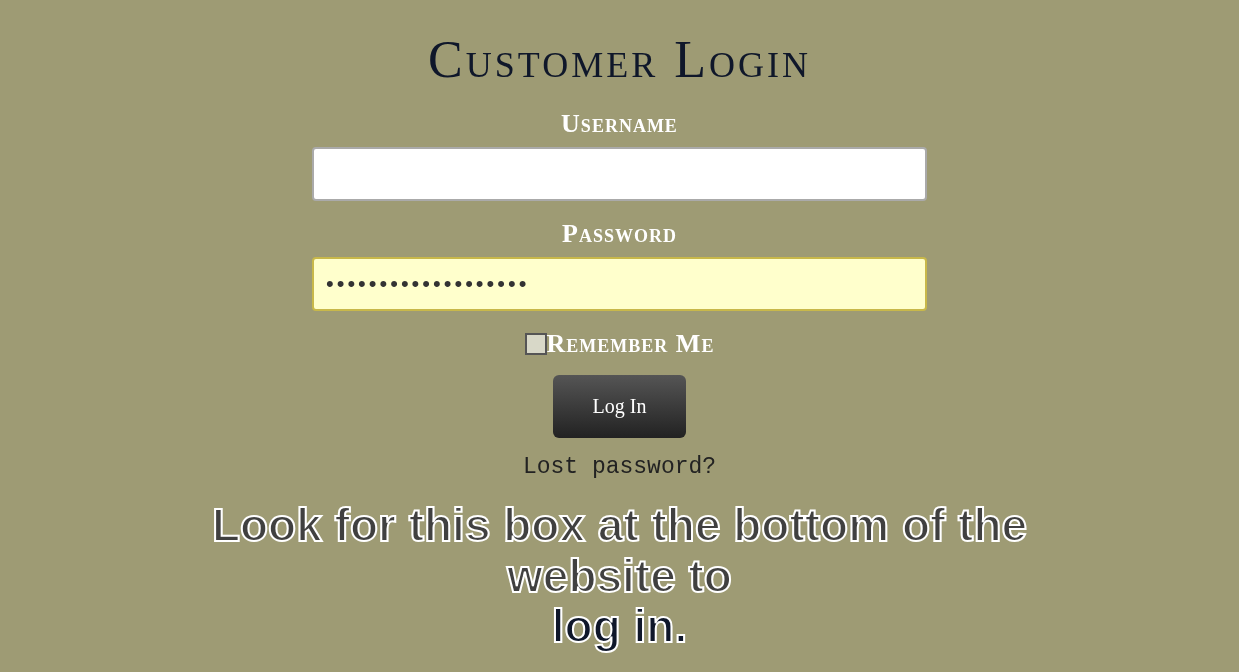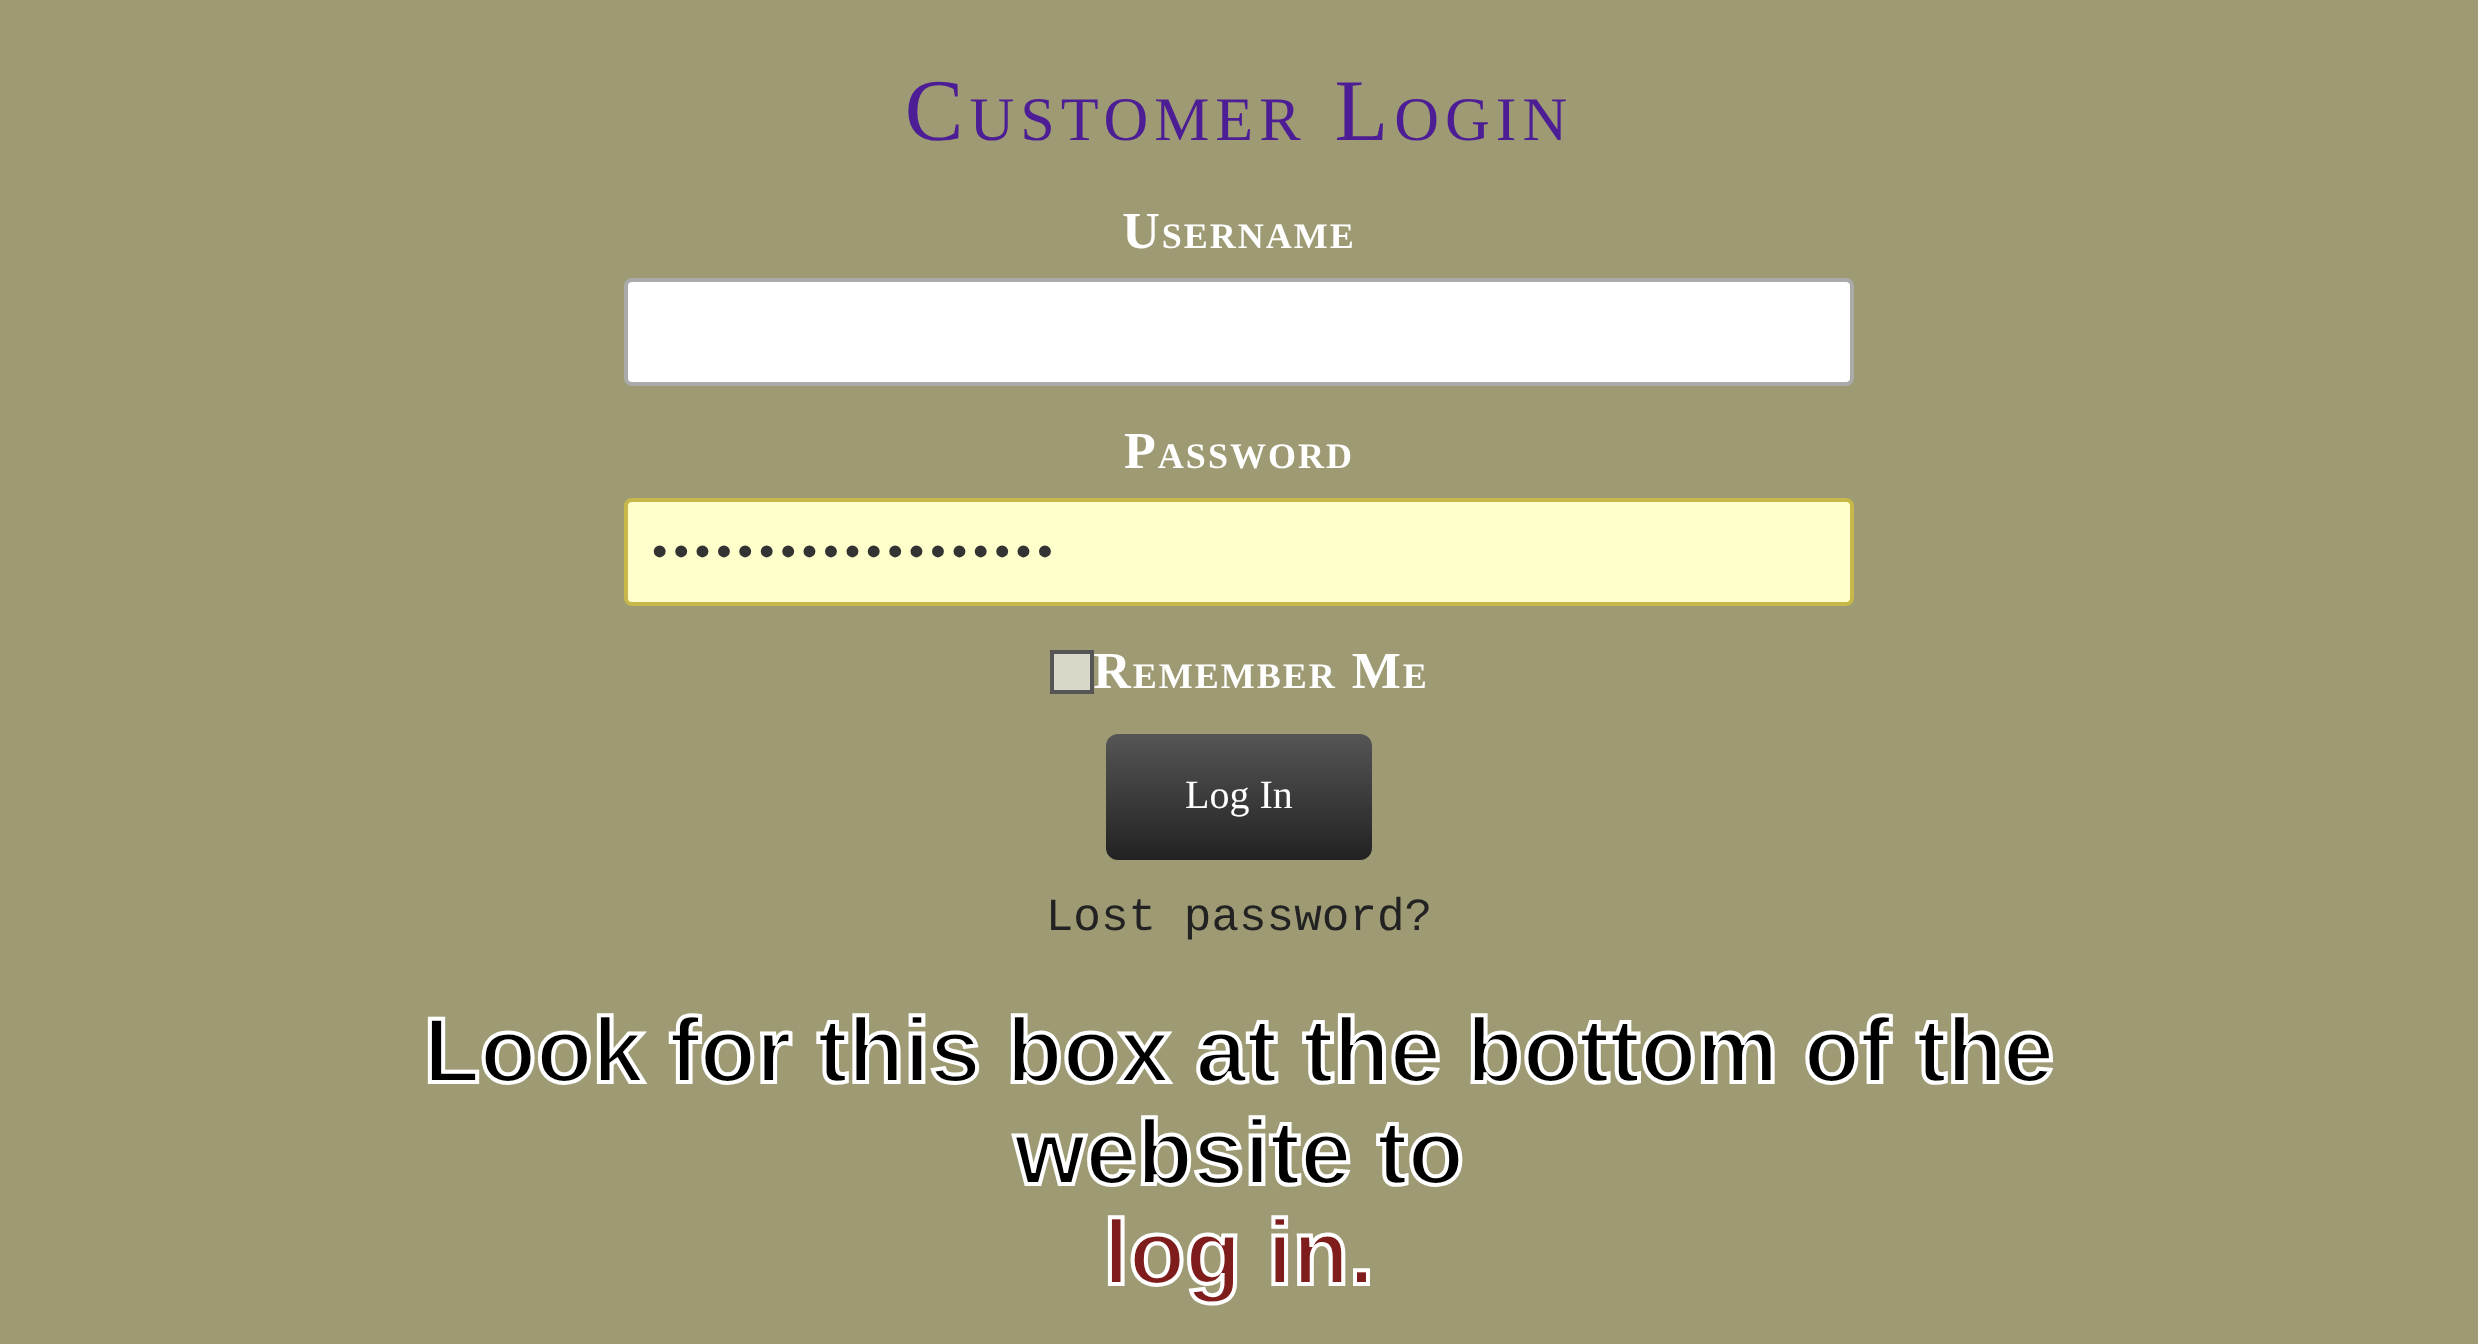--- a/index.html
+++ b/index.html
@@ -17,22 +17,22 @@
       align-items: center;
       justify-content: flex-start;
       padding-top: 30px;
       font-family: Georgia, serif;
       overflow: hidden;
       position: relative;
     }
 
     .page-title {
       font-family: 'Palatino Linotype', Palatino, serif;
-      font-size: 44px;
-      color: #4c1d95;
+      font-size: 52px;
+      color: #0f172a;
       font-weight: normal;
       letter-spacing: 3px;
       text-transform: capitalize;
       margin-bottom: 20px;
       font-variant: small-caps;
     }
 
     .form-container {
       display: flex;
       flex-direction: column;
@@ -121,31 +121,31 @@
       bottom: 20px;
       left: 50%;
       transform: translateX(-50%);
       width: 980px;
       text-align: center;
     }
 
     .annotation-line1 {
       font-size: 46px;
       font-weight: bold;
-      color: #000000;
+      color: #404040;
       -webkit-text-stroke: 2px #ffffff;
       text-stroke: 2px #ffffff;
       line-height: 1.1;
       font-family: Impact, Arial Black, sans-serif;
     }
 
     .annotation-line2 {
       font-size: 46px;
       font-weight: bold;
-      color: #7f1d1d;
+      color: #0f172a;
       -webkit-text-stroke: 2px #ffffff;
       text-stroke: 2px #ffffff;
       line-height: 1.1;
       font-family: Impact, Arial Black, sans-serif;
       text-align: center;
     }
 
     .lost-password {
       font-size: 23px;
       color: #222;

